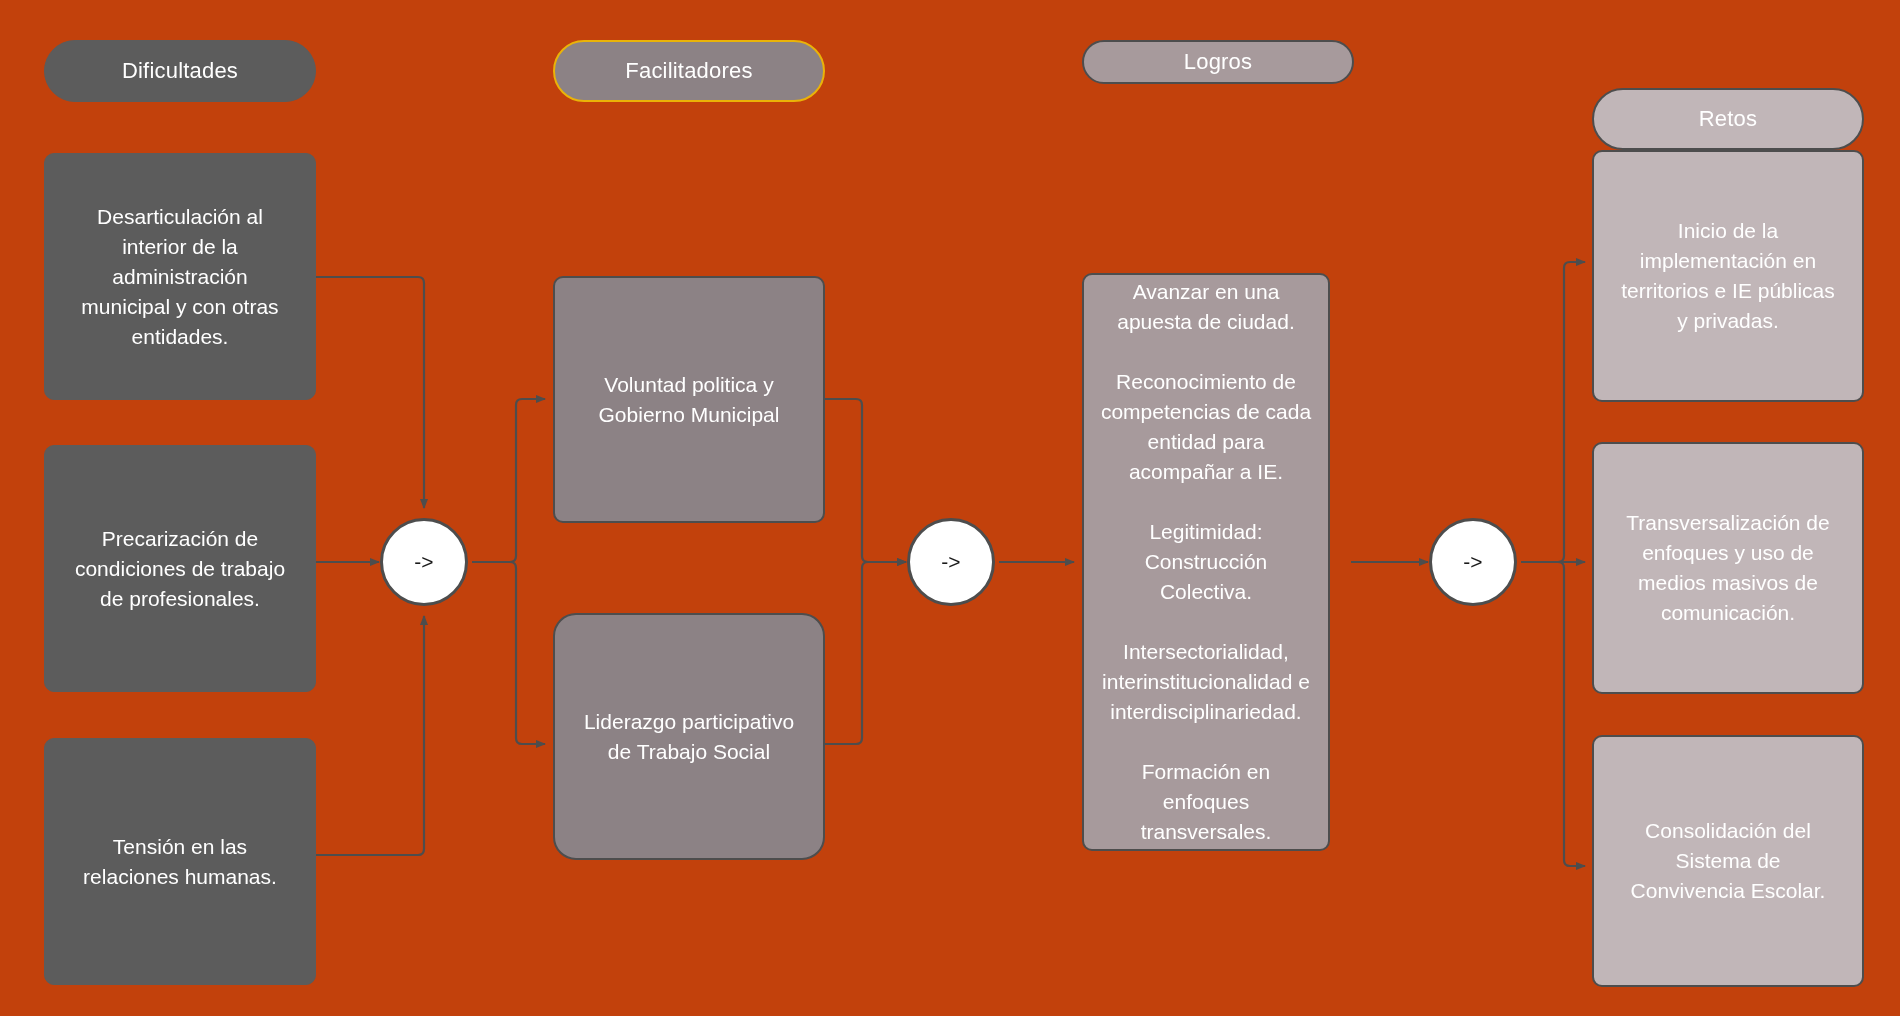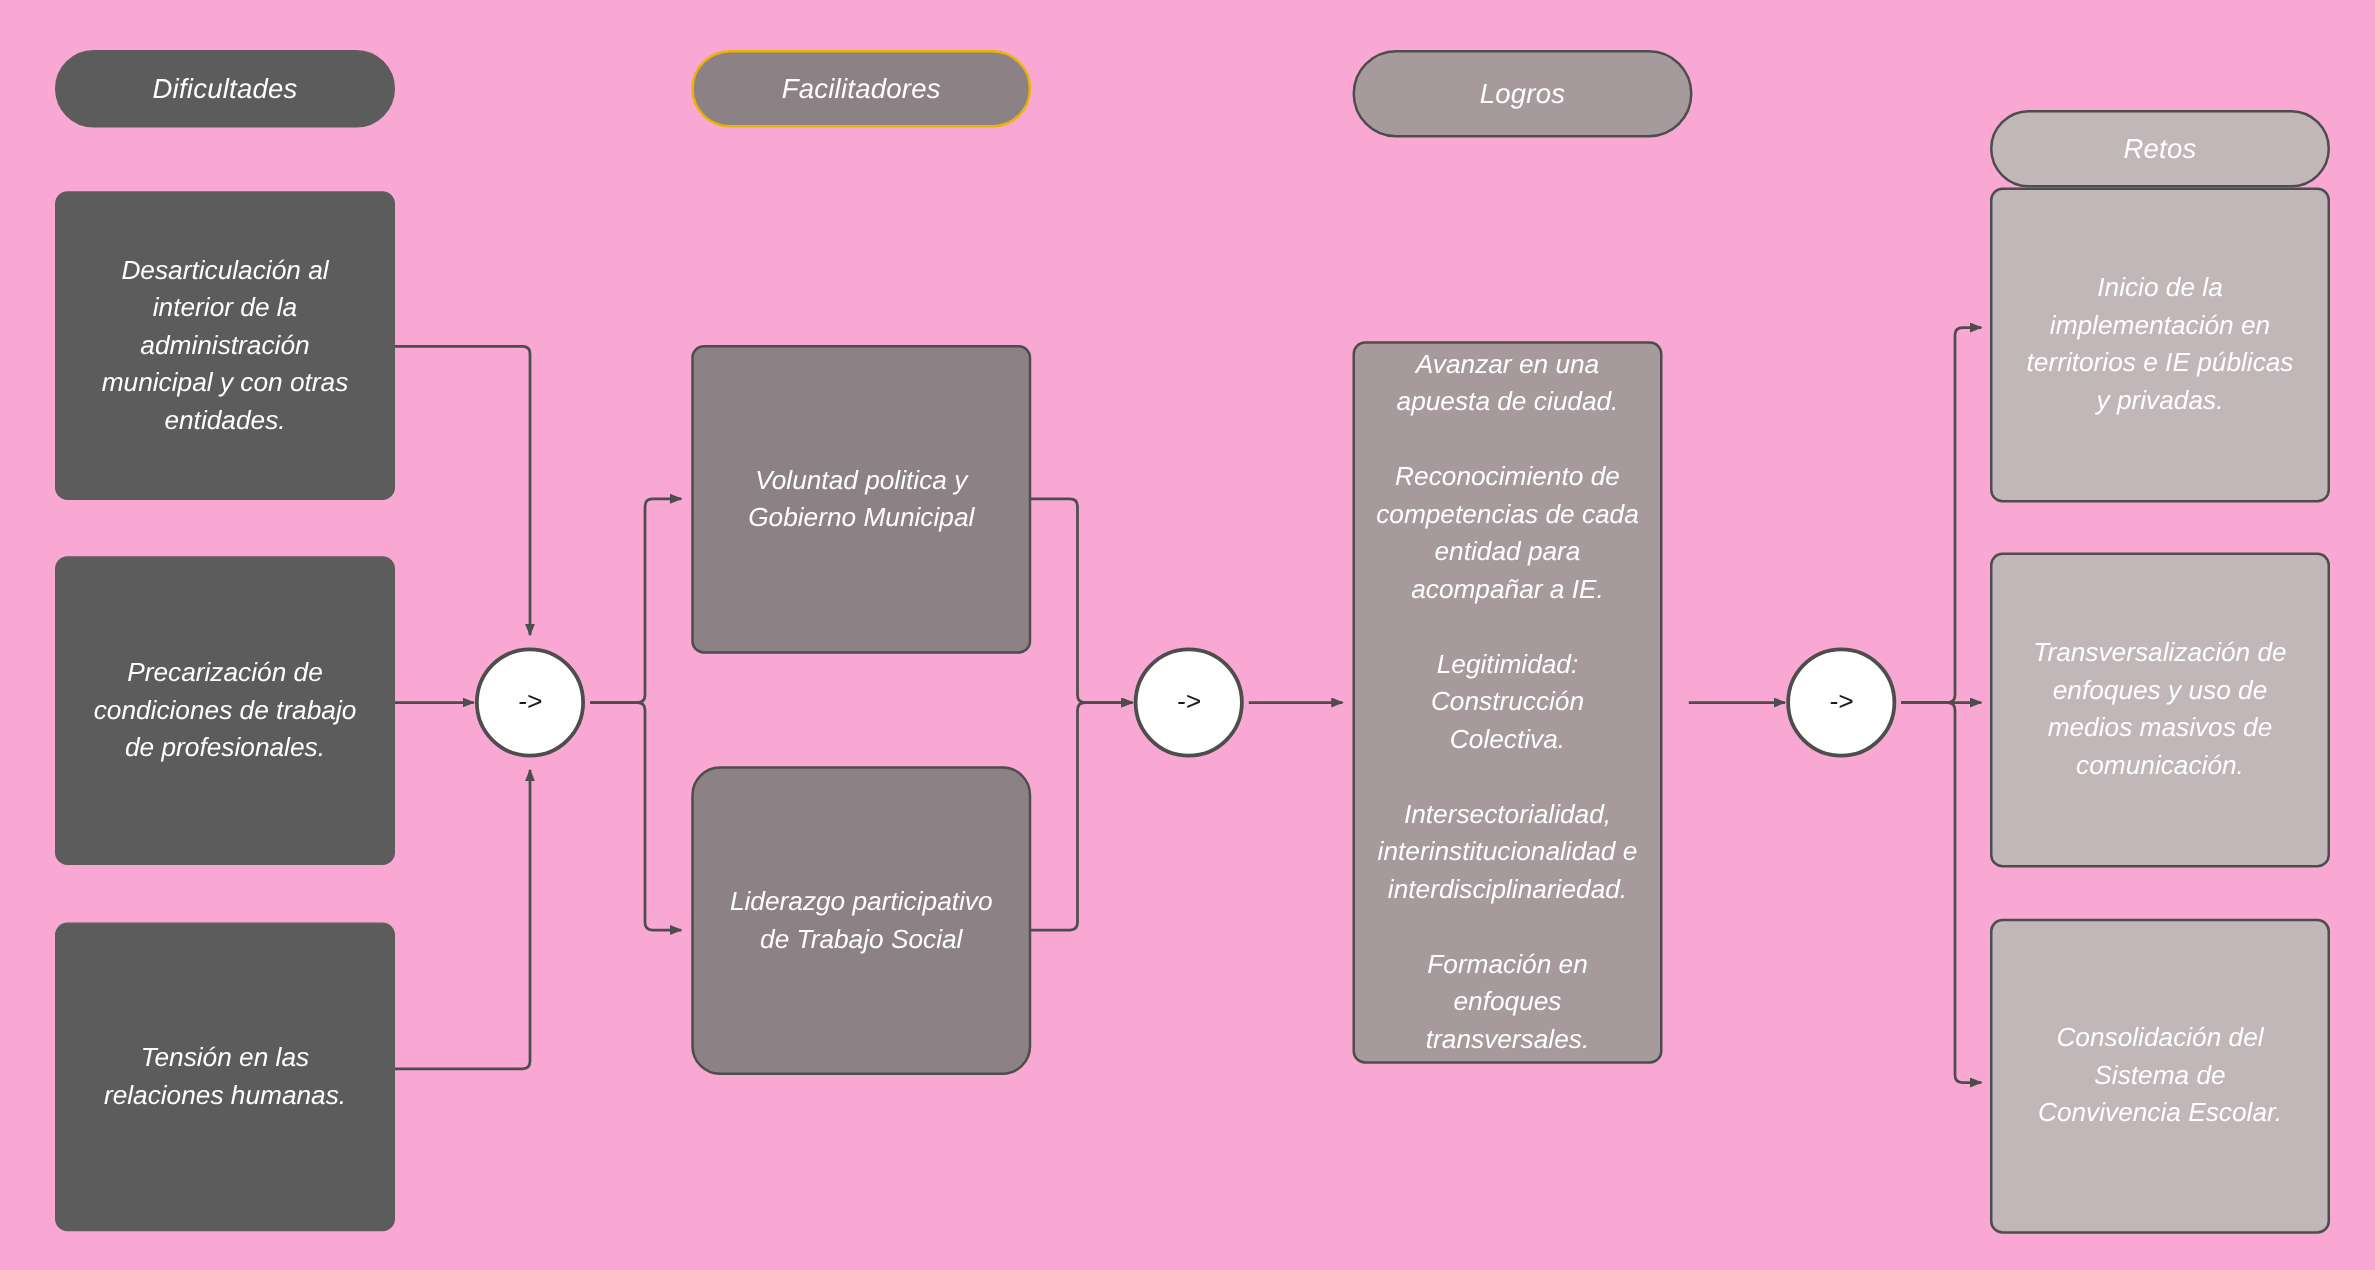--- a/index.html
+++ b/index.html
@@ -8,23 +8,22 @@
     padding: 0;
     background: #ffffff;
   }
   body {
     font-family: "Liberation Sans", sans-serif;
   }
   #stage {
     position: relative;
     width: 1900px;
     height: 1016px;
-    background: #f9a8d4;
+    background: #c2410c;
     overflow: hidden;
-    font-style: italic;
   }
   #edges {
     position: absolute;
     left: 0;
     top: 0;
     width: 1900px;
     height: 1016px;
     pointer-events: none;
   }
   .pill {
@@ -117,21 +116,21 @@
   </svg>
 
   <div class="pill c1pill" style="left:44px; top:40px; width:272px; height:62px;">
     <span>Dificultades</span>
   </div>
 
   <div class="pill c2pill" style="left:553px; top:40px; width:272px; height:62px;">
     <span>Facilitadores</span>
   </div>
 
-  <div class="pill c3pill" style="left:1082px; top:40px; width:272px; height:70px;">
+  <div class="pill c3pill" style="left:1082px; top:40px; width:272px; height:44px;">
     <span>Logros</span>
   </div>
 
   <div class="pill c4pill" style="left:1592px; top:40px; width:272px; height:62px;">
     <span>Retos</span>
   </div>
 
   <div class="node c1" style="left:44px; top:153px; width:272px; height:247px;">Desarticulación al
 interior de la
 administración

